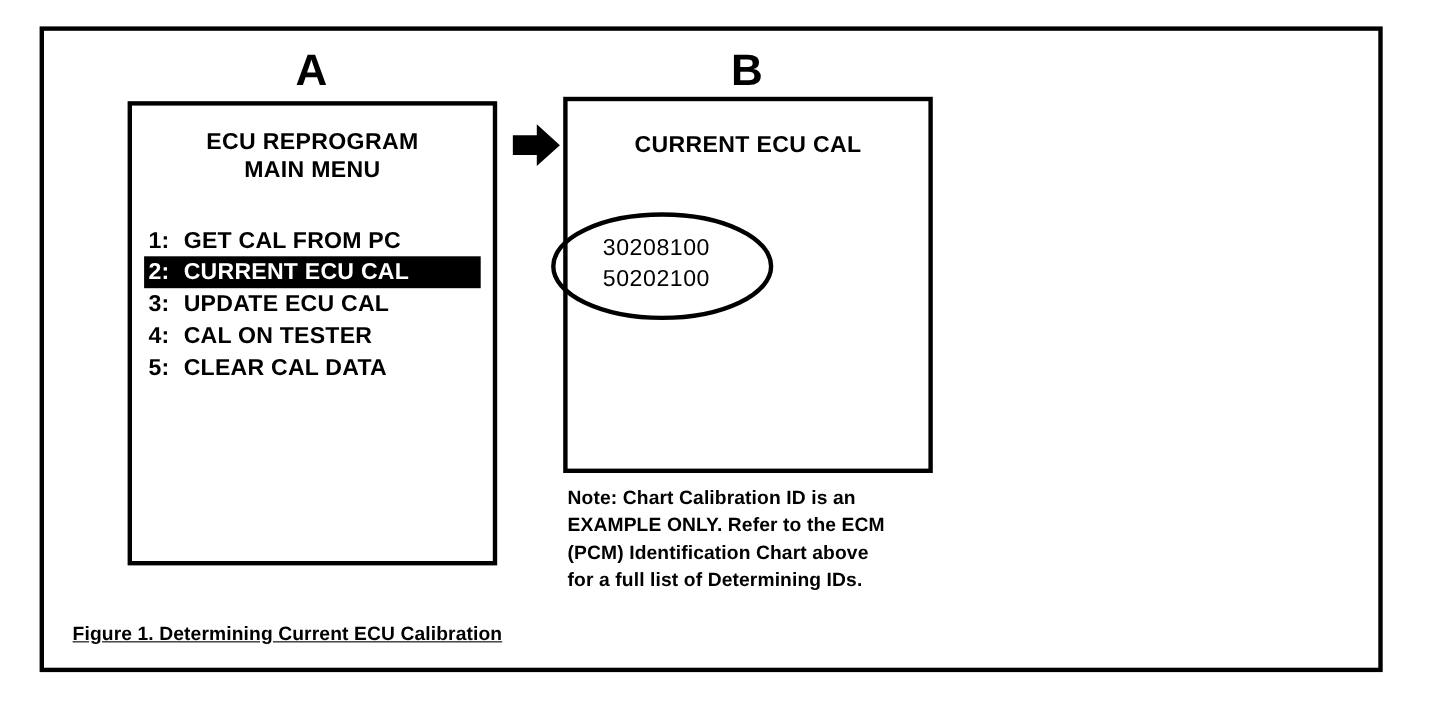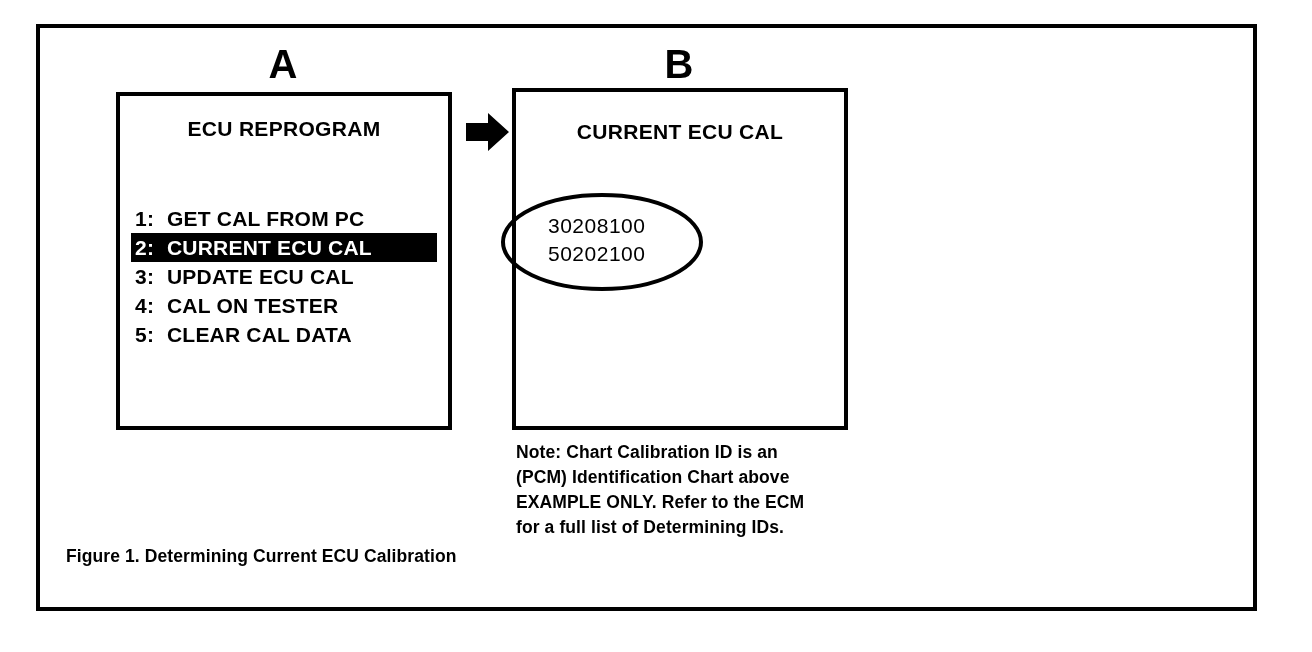--- a/index.html
+++ b/index.html
@@ -48,21 +48,21 @@
   .screen-panel {
     position: absolute;
     border: 4px solid #000000;
     box-sizing: border-box;
     background: #ffffff;
   }
   #panel-a {
     left: 116px;
     top: 92px;
     width: 336px;
-    height: 338px;
+    height: 422px;
   }
   #panel-b {
     left: 512px;
     top: 88px;
     width: 336px;
     height: 342px;
   }
 
   
   .menu-title {
@@ -164,40 +164,42 @@
     font-weight: bold;
     line-height: 25px;
     letter-spacing: 0.1px;
   }
   #note-block .note-line { white-space: nowrap; }
 
   
   #figure-caption {
     position: absolute;
     left: 66px;
-    top: 546px;
+    top: 566px;
     font-size: 17.5px;
     font-weight: bold;
     letter-spacing: 0.1px;
     white-space: nowrap;
+    text-decoration: underline;
   }
 </style>
 </head>
 <body>
 
 <div id="figure-root">
 
   <div class="outer-frame"></div>
 
   <div class="panel-label" id="label-a">A</div>
   <div class="panel-label" id="label-b">B</div>
 
   <div class="screen-panel" id="panel-a">
     <div class="menu-title">
       <div>ECU REPROGRAM</div>
+      <div>MAIN MENU</div>
     </div>
     <div class="menu-list" id="menu-list">
         <div class="menu-row">
           <span class="num">1:</span>
           <span class="txt">GET CAL FROM PC</span>
         </div>
         <div class="menu-row selected">
           <span class="num">2:</span>
           <span class="txt">CURRENT ECU CAL</span>
         </div>
@@ -231,20 +233,20 @@
   </div>
 
   <div id="id-ellipse">
     <svg width="204" height="100" viewBox="0 0 204 100" aria-hidden="true">
       <ellipse cx="102" cy="50" rx="99" ry="47" fill="none" stroke="#000000" stroke-width="4"></ellipse>
     </svg>
   </div>
 
   <div id="note-block">
       <div class="note-line">Note: Chart Calibration ID is an</div>
+      <div class="note-line">EXAMPLE ONLY. Refer to the ECM</div>
       <div class="note-line">(PCM) Identification Chart above</div>
-      <div class="note-line">EXAMPLE ONLY. Refer to the ECM</div>
       <div class="note-line">for a full list of Determining IDs.</div>
     </div>
 
   <div id="figure-caption">Figure 1. Determining Current ECU Calibration</div>
 
 </div>
 
 </body></html>

